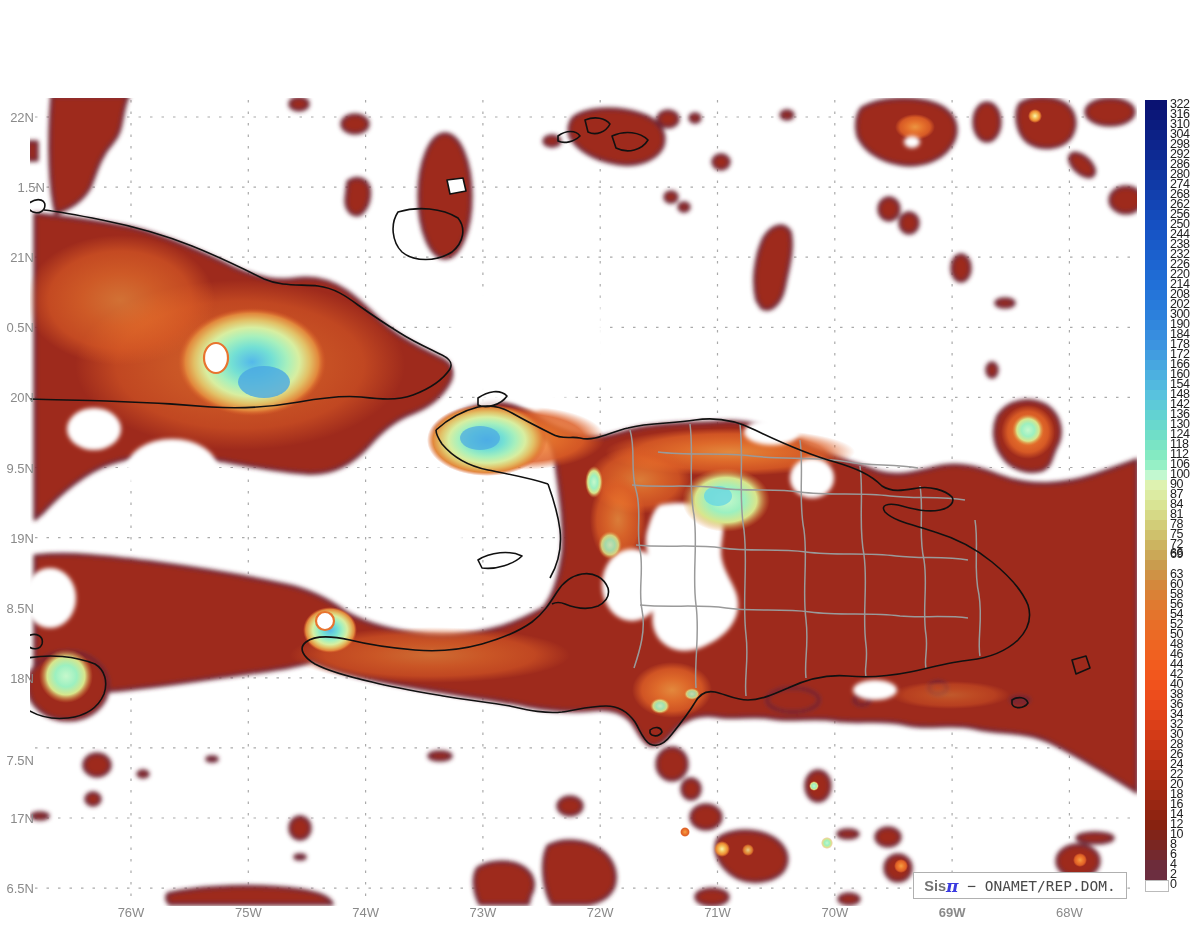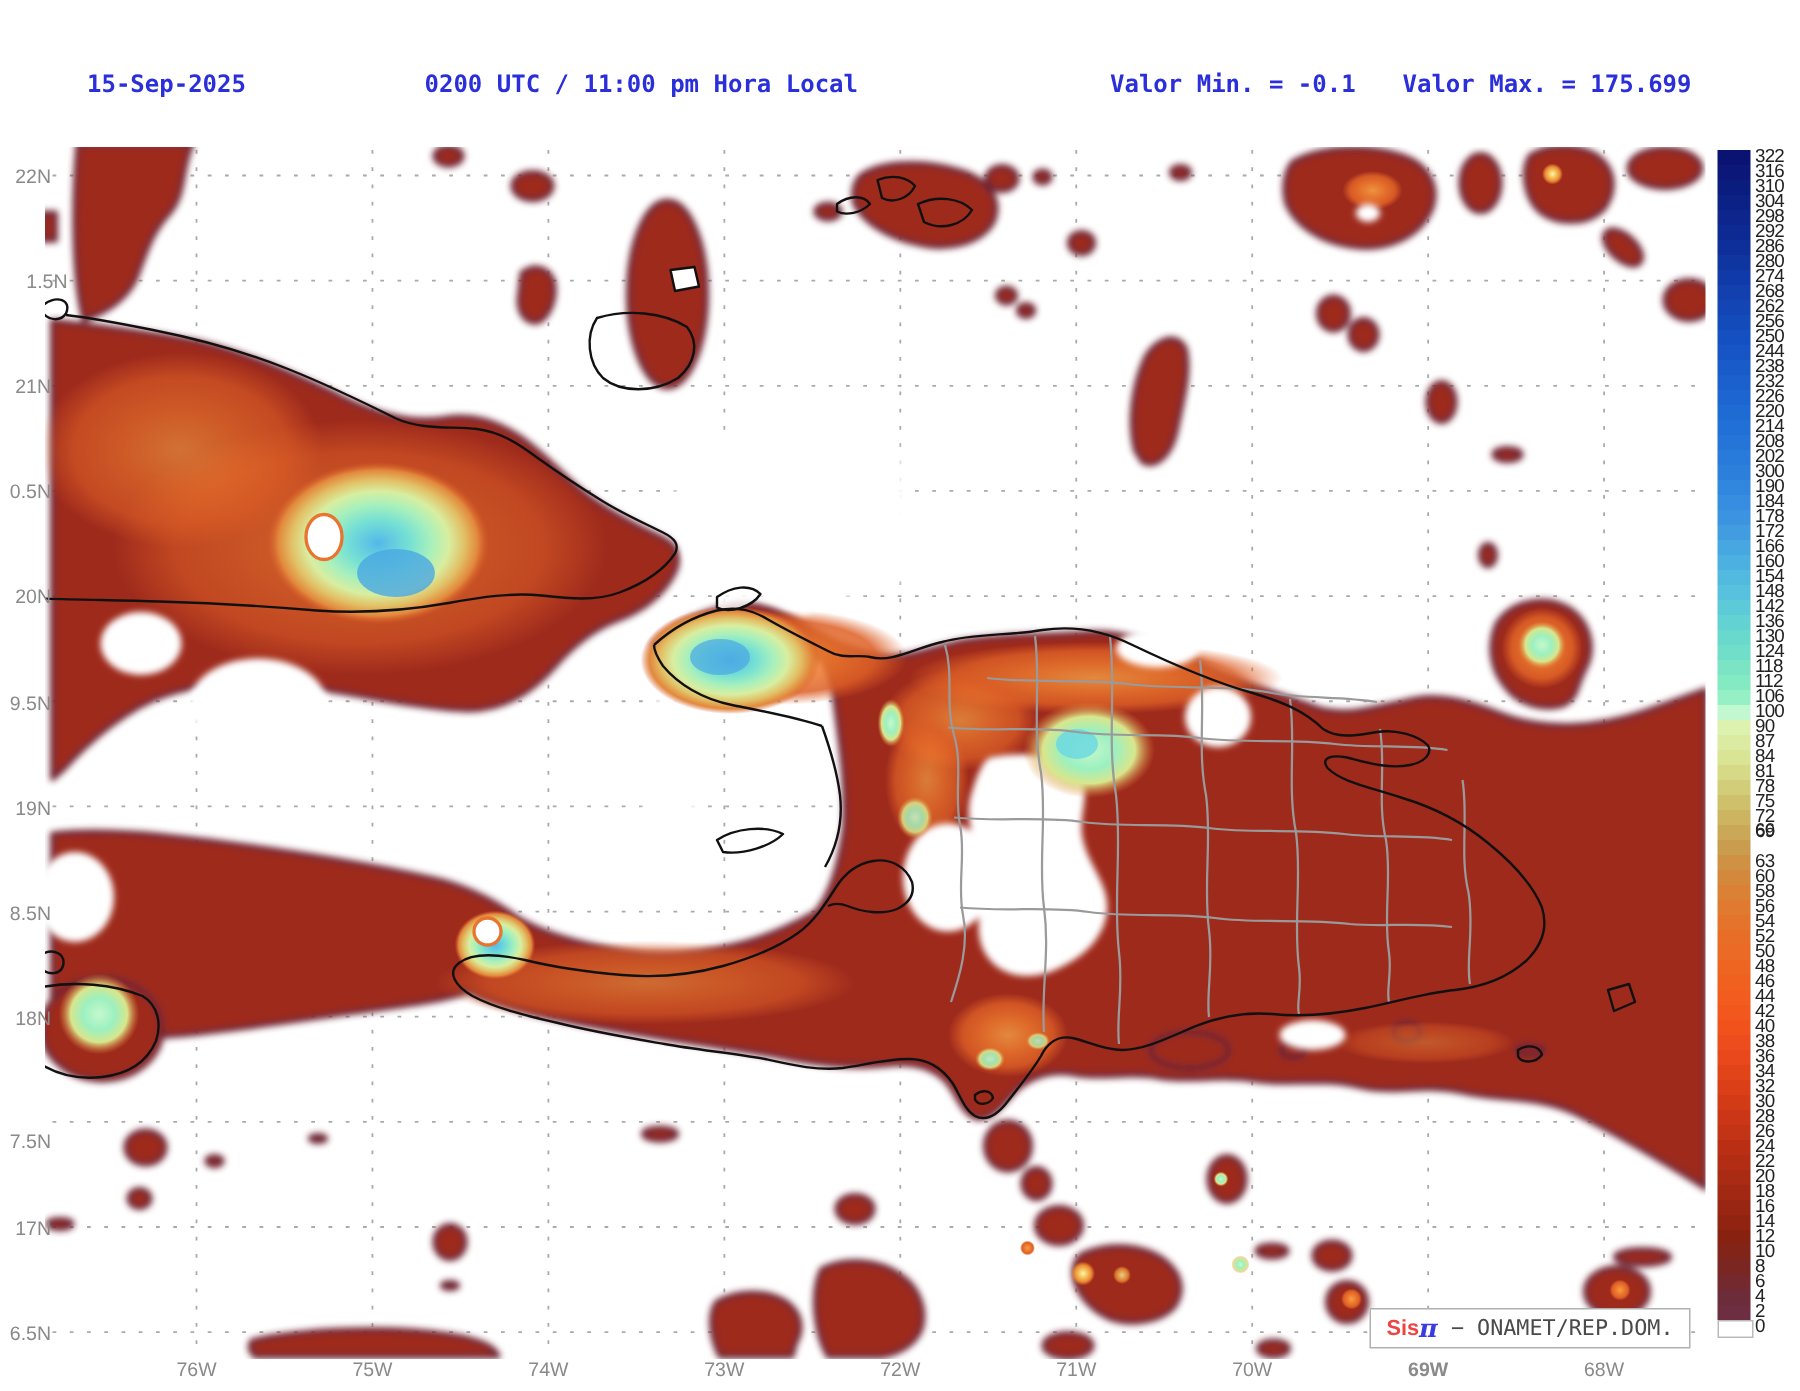--- a/index.html
+++ b/index.html
@@ -18,36 +18,30 @@
   .axlab{position:absolute;font-family:"Liberation Sans",sans-serif;font-size:13px;color:#8a8a8a;}
   .latlab{width:34px;text-align:right;}
   .lonlab{width:44px;text-align:center;}
   #colorbar .cbcell{position:absolute;left:1145px;width:22px;height:10px;}
   #colorbar .cblab{position:absolute;left:1170px;width:30px;height:10px;
      font-family:"Liberation Sans",sans-serif;font-size:12.5px;line-height:10px;
      letter-spacing:-0.5px;color:#222;}
   #attrib{position:absolute;left:913px;top:872px;width:212px;height:25px;background:#fff;
      border:1.5px solid #b0b0b0;display:flex;align-items:center;justify-content:center;
      font-size:14.5px;white-space:pre;}
-  #attrib .sis{color:#ef4444;font-family:"Liberation Sans",sans-serif;font-weight:bold;}
+  #attrib .sis{color:#737373;font-family:"Liberation Sans",sans-serif;font-weight:bold;}
   #attrib .pi{color:#3b3be0;font-family:"DejaVu Serif",serif;font-style:italic;font-weight:bold;font-size:17px;}
   #attrib .rest{color:#4a4a4a;font-family:"DejaVu Sans Mono",monospace;}
   svg{position:absolute;left:0;top:0;}
 </style>
 </head>
 <body>
 
 <div id="stage">
 
-  <div class="hline2">
-    <span class="hl-date">15-Sep-2025</span>
-    <span class="hl-time">0200 UTC / 11:00 pm Hora Local</span>
-    <span class="hl-min">Valor Min. = -0.1</span>
-    <span class="hl-max">Valor Max. = 175.699</span>
-  </div>
 
   <svg id="map" width="1200" height="927" viewBox="0 0 1200 927">
     <defs>
       <clipPath id="plotclip">
           <rect x="30" y="98" width="1107" height="808"></rect>
         </clipPath>
       <filter id="soft" x="-20%" y="-20%" width="140%" height="140%">
           <feGaussianBlur stdDeviation="2.2"></feGaussianBlur>
         </filter>
       <filter id="soft1" x="-30%" y="-30%" width="160%" height="160%">

